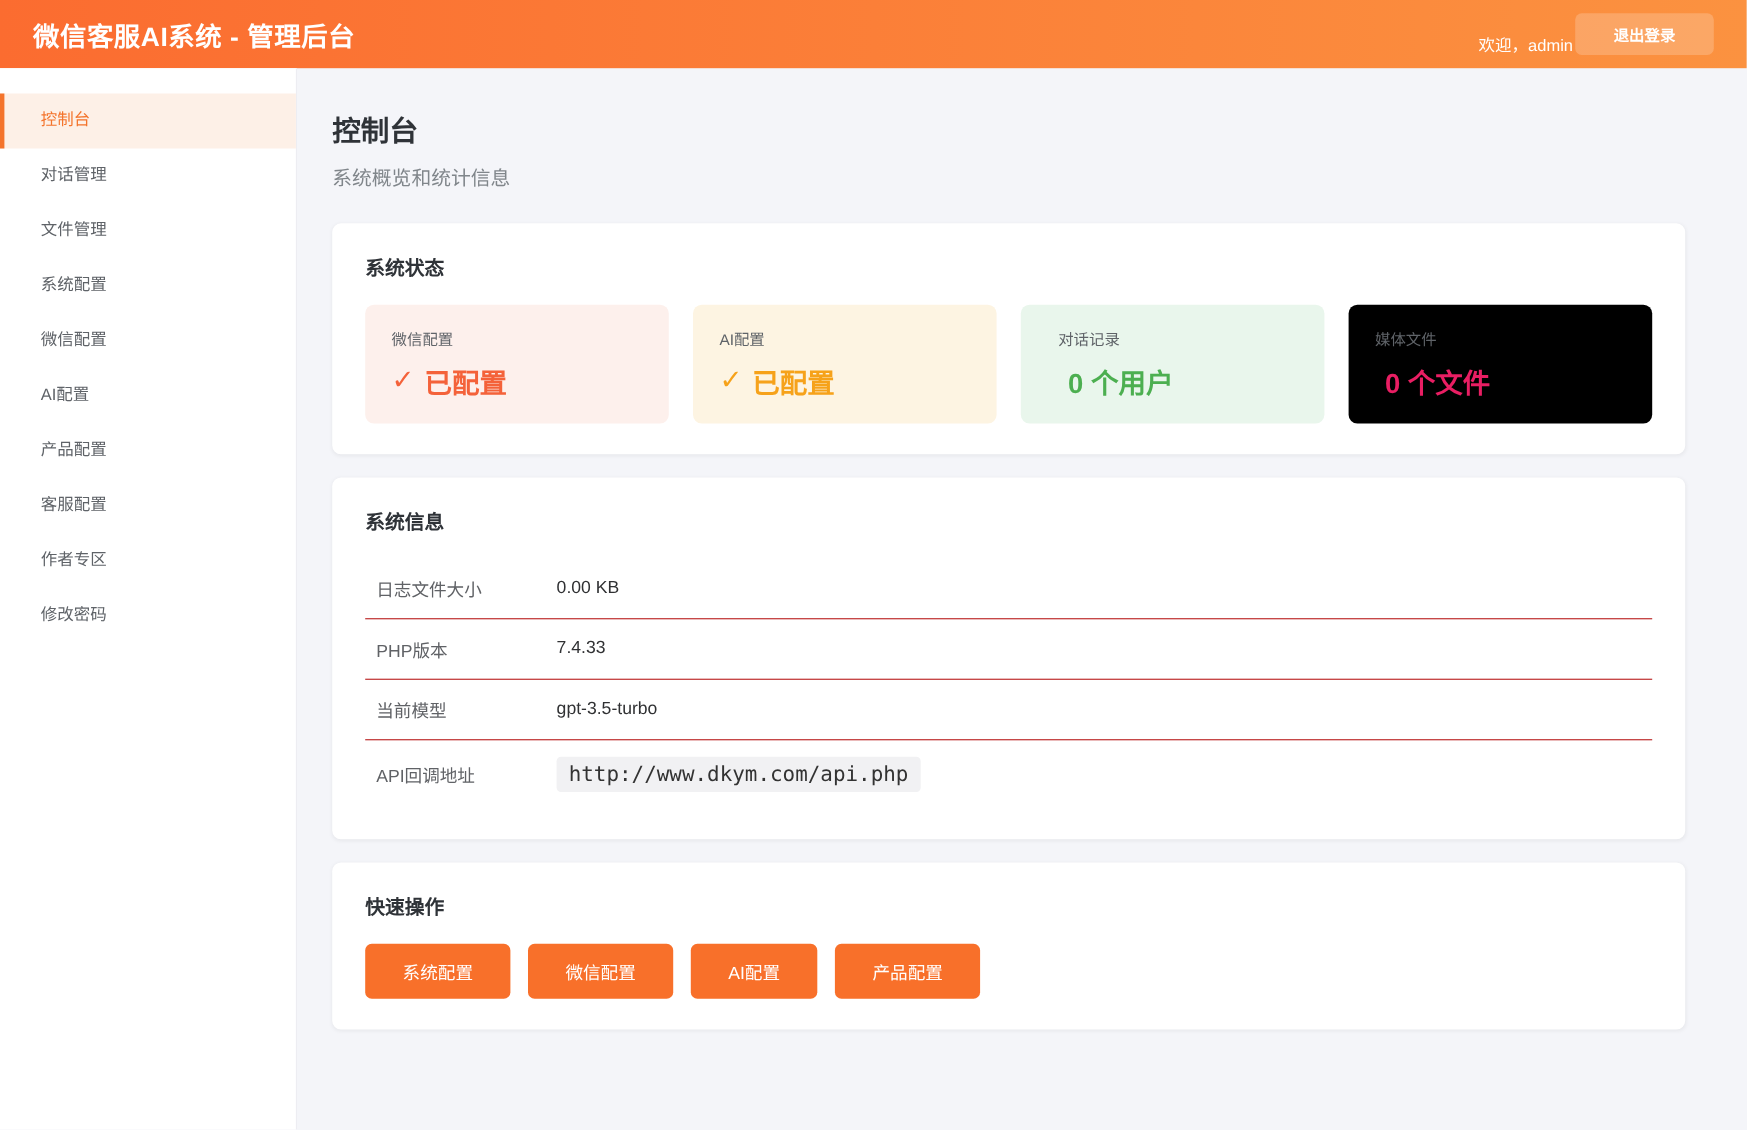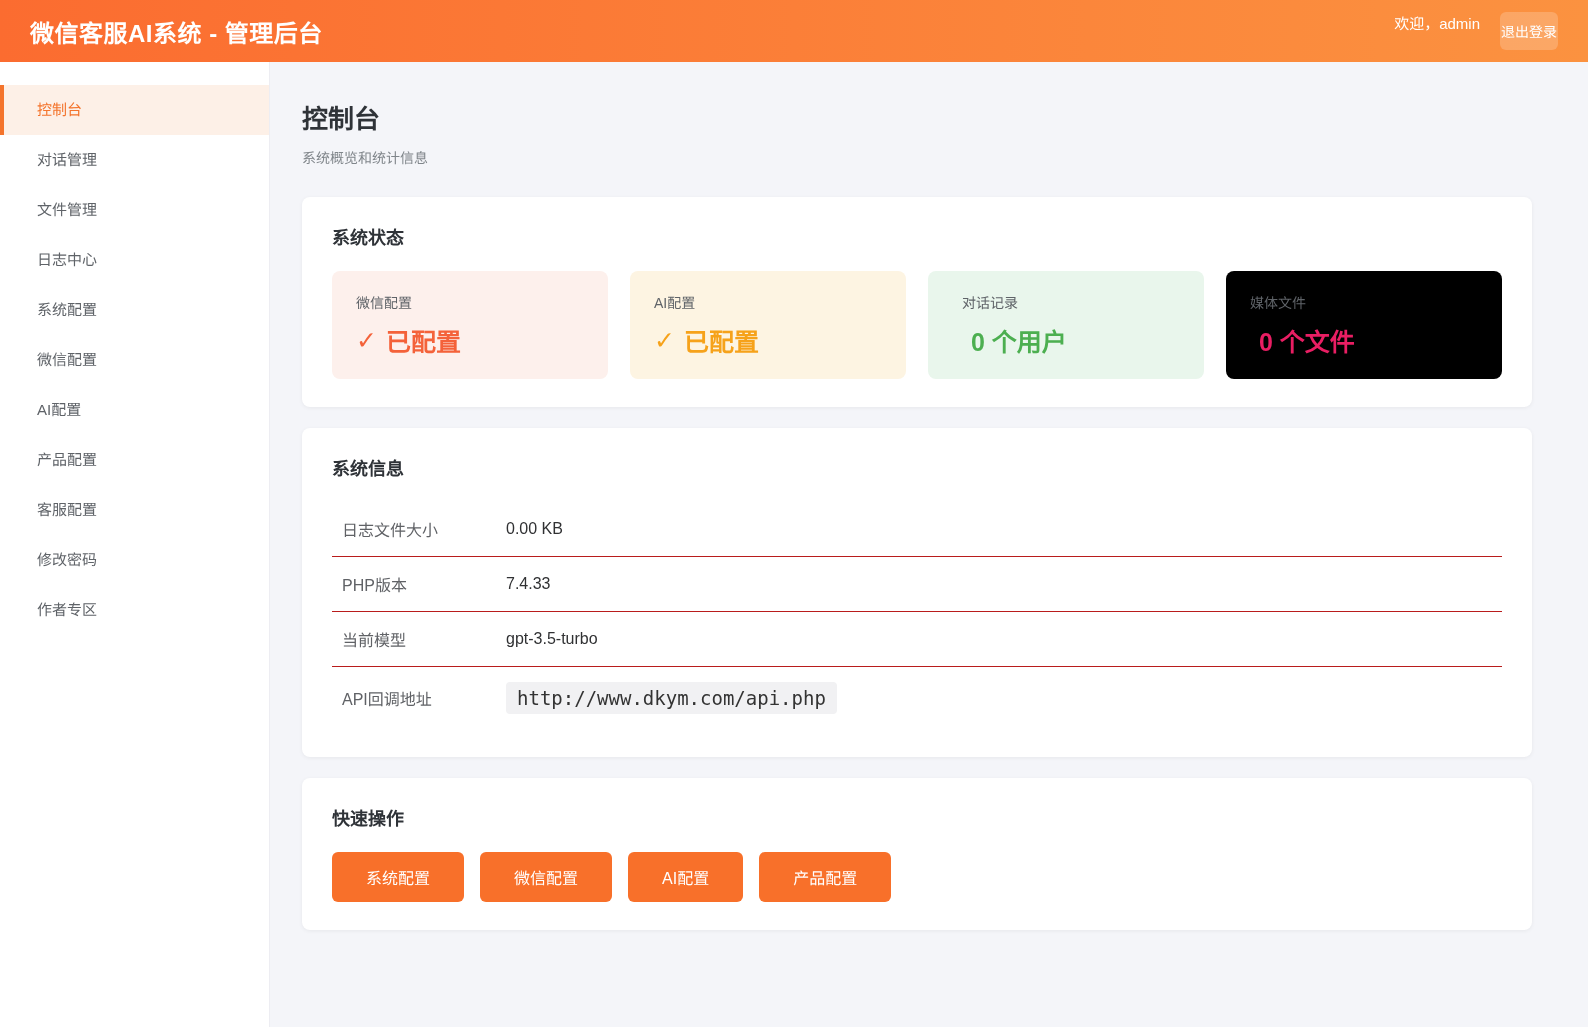--- a/index.html
+++ b/index.html
@@ -17,31 +17,32 @@
     height: 62px;
     flex: 0 0 62px;
     background: linear-gradient(90deg, #fb6c30 0%, #fb9240 100%);
     display: flex;
     align-items: center;
     justify-content: space-between;
     padding: 0 30px;
     color: #fff;
   }
   .topbar-title { font-size: 24px; font-weight: bold; letter-spacing: 0.5px; }
-  .topbar-right { display: flex; align-items: flex-start; gap: 20px; }
+  .topbar-right { display: flex; align-items: flex-end; gap: 2px; }
   .welcome-text { font-size: 15px; }
   .logout-btn {
     background: rgba(255,255,255,0.2);
     border: none;
     color: #fff;
     font-size: 14px;
     font-family: inherit;
-    padding: 9px 1px;
+    padding: 9px 35px;
     border-radius: 6px;
     cursor: pointer;
+    font-weight: bold;
   }
 
   
   .layout { display: flex; flex: 1 1 auto; min-height: 0; }
   .sidebar {
     width: 270px;
     flex: 0 0 270px;
     background: #ffffff;
     padding-top: 23px;
     border-right: 1px solid #ededf2;
@@ -60,21 +61,21 @@
     border-left-color: #f4742c;
     color: #f4742c;
   }
 
   .main {
     flex: 1 1 auto;
     padding: 24px 56px 40px 32px;
     overflow: auto;
   }
   .page-title { font-size: 26px; font-weight: bold; color: #2f3338; margin: 12px 0 12px; }
-  .page-subtitle { font-size: 14px; color: #80868b; margin-bottom: 30px; }
+  .page-subtitle { font-size: 18px; color: #80868b; margin-bottom: 30px; }
 
   .panel {
     background: #fff;
     border-radius: 8px;
     box-shadow: 0 1px 4px rgba(0,0,0,0.06);
     padding: 26px 30px 28px;
     margin-bottom: 21px;
   }
   .panel-title { font-size: 18px; font-weight: bold; color: #2f3338; margin-bottom: 22px; }
 
@@ -141,35 +142,34 @@
 
   <div class="layout">
 
     <nav class="sidebar">
   <div class="side-item active">控制台</div>
 
   <div class="side-item">对话管理</div>
 
   <div class="side-item">文件管理</div>
 
-  <div class="side-item">日志中心</div>
 
   <div class="side-item">系统配置</div>
 
   <div class="side-item">微信配置</div>
 
   <div class="side-item">AI配置</div>
 
   <div class="side-item">产品配置</div>
 
   <div class="side-item">客服配置</div>
 
+  <div class="side-item">作者专区</div>
+
   <div class="side-item">修改密码</div>
-
-  <div class="side-item">作者专区</div>
 </nav>
 
     <main class="main">
 
       <h1 class="page-title">控制台</h1>
       <div class="page-subtitle">系统概览和统计信息</div>
 
       <section class="panel">
         <h2 class="panel-title">系统状态</h2>
         <div class="cards">

